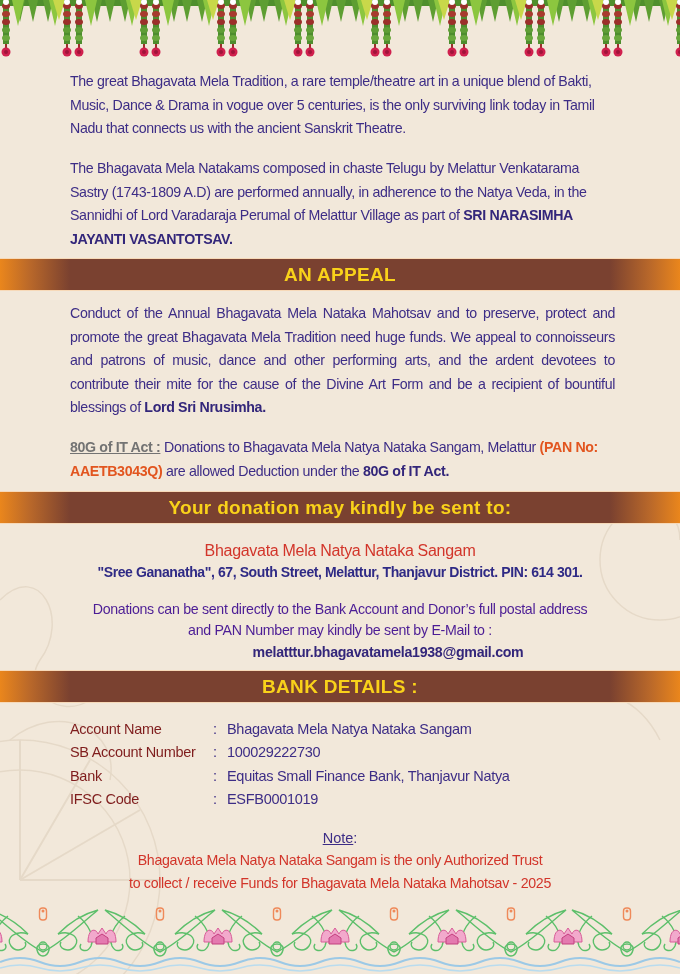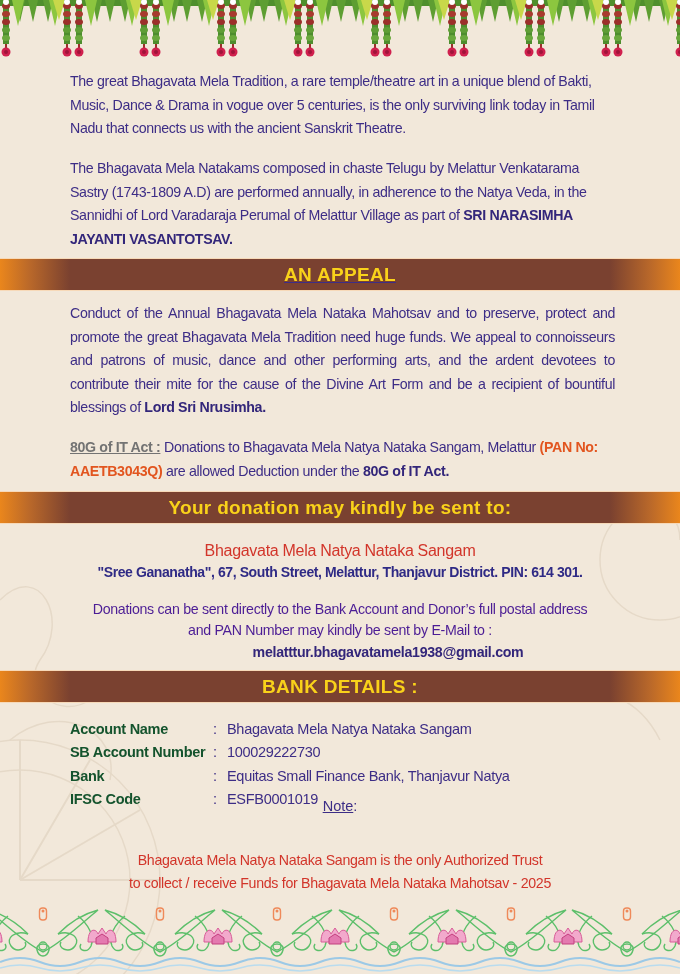--- a/index.html
+++ b/index.html
@@ -34,21 +34,21 @@
     color: #f9d21a; font-weight: bold; font-size: 19px; letter-spacing: 0.3px;
   }
   .center { position: absolute; left: 0; width: 680px; text-align: center; }
   .red-title { color: #d2352a; font-size: 16px; line-height: 20px; letter-spacing: -0.3px; }
   .addr { color: #2f2a85; font-weight: bold; font-size: 14px; line-height: 20px; letter-spacing: -0.4px; }
   .info { font-size: 14.2px; line-height: 21.5px; letter-spacing: -0.3px; color: #4c1d95; }
   .email { font-weight: bold; color: #33267a; }
 
   .bank { position: absolute; left: 70px; top: 717px; width: 560px; }
   .bank-row { display: flex; height: 23.5px; align-items: center; font-size: 14.5px; }
-  .bank-label { width: 143px; font-weight: bold; color: #14532d; letter-spacing: -0.3px; }
+  .bank-label { width: 143px; font-weight: normal; color: #7f1d1d; letter-spacing: -0.3px; }
   .bank-colon { width: 14px; color: #3d2d86; }
   .bank-value { color: #3d2d86; letter-spacing: -0.3px; }
 
   .note-title { color: #3d2d86; font-size: 14.5px; line-height: 20px; }
   .note-title u { text-decoration: underline; }
   .note-text { color: #d2352a; font-size: 14.2px; line-height: 23px; letter-spacing: -0.3px; }
 </style>
 </head>
 <body>
 
@@ -134,21 +134,21 @@
   <use href="#group" x="381"></use>
   <use href="#group" x="458"></use>
   <use href="#group" x="535"></use>
   <use href="#group" x="612"></use>
   <use href="#group" x="686"></use>
 </svg>
 
 <p class="para" style="top:70px;">The great Bhagavata Mela Tradition, a rare temple/theatre art in a unique blend of Bakti, Music, Dance &amp; Drama in vogue over 5 centuries, is the only surviving link today in Tamil Nadu that connects us with the ancient Sanskrit Theatre.</p>
 <p class="para" style="top:157px;"><span>The Bhagavata Mela Natakams composed in chaste Telugu by Melattur Venkatarama Sastry (1743-1809 A.D) are performed annually, in adherence to the Natya Veda, in the Sannidhi of Lord Varadaraja Perumal of Melattur Village as part of </span><b>SRI NARASIMHA JAYANTI VASANTOTSAV.</b></p>
 
-<div class="band" style="top:258px;text-decoration:underline;">
+<div class="band" style="top:258px;">
   <span>AN APPEAL</span>
 </div>
 
 <p class="para justify" style="top:302px;"><span>Conduct of the Annual Bhagavata Mela Nataka Mahotsav and to preserve, protect and promote the great Bhagavata Mela Tradition need huge funds. We appeal to connoisseurs and patrons of music, dance and other performing arts, and the ardent devotees to contribute their mite for the cause of the Divine Art Form and be a recipient of bountiful blessings of </span><b>Lord Sri Nrusimha.</b></p>
 
 <p class="para" style="top:436px;"><span class="org-u">80G of IT Act :</span><span> Donations to Bhagavata Mela Natya Nataka Sangam, Melattur </span><span class="org">(PAN No: AAETB3043Q)</span><span> are allowed Deduction under the </span><b>80G of IT Act.</b></p>
 
 <div class="band" style="top:491px;">
   <span>Your donation may kindly be sent to:</span>
 </div>
@@ -180,21 +180,21 @@
     <span class="bank-colon">:</span>
     <span class="bank-value">Equitas Small Finance Bank, Thanjavur Natya</span>
   </div>
   <div class="bank-row">
     <span class="bank-label">IFSC Code</span>
     <span class="bank-colon">:</span>
     <span class="bank-value">ESFB0001019</span>
   </div>
 </div>
 
-<div class="center note-title" style="top:796px;"><u>Note</u><span>:</span></div>
+<div class="center note-title" style="top:828px;"><u>Note</u><span>:</span></div>
 <div class="center note-text" style="top:849px;">Bhagavata Mela Natya Nataka Sangam is the only Authorized Trust</div>
 <div class="center note-text" style="top:872px;">to collect / receive Funds for Bhagavata Mela Nataka Mahotsav - 2025</div>
 
 <svg class="border-bottom" viewBox="0 0 680 72">
   <defs>
     <g id="motif">
       <g fill="none" stroke="#5cbf6a" stroke-width="1.4">
         <path d="M0 50 C-20 40 -40 20 -55 8 C-40 12 -25 22 -15 32"></path>
         <path d="M0 50 C20 40 40 20 55 8 C40 12 25 22 15 32"></path>
         <path d="M-15 32 C-28 28 -38 36 -32 44 C-26 52 -14 46 -18 40"></path>

